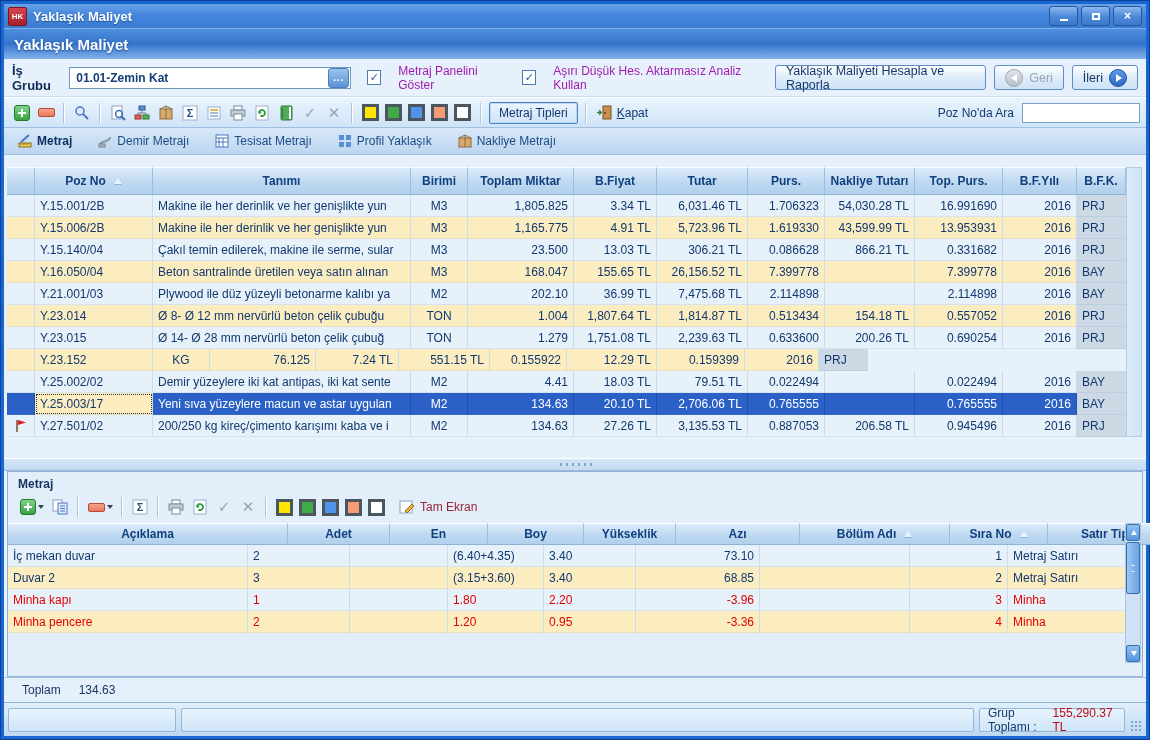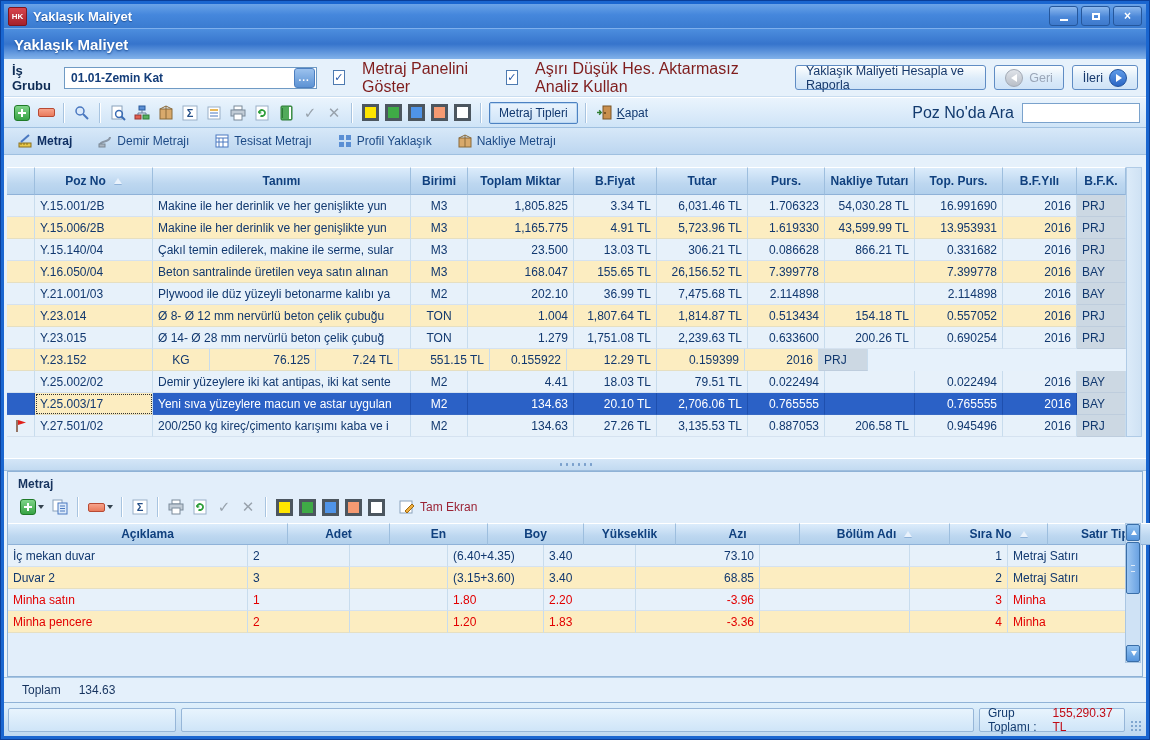--- a/index.html
+++ b/index.html
@@ -31,21 +31,21 @@
   .combo{width:306px;height:22px;border:1px solid #6f9ac4;background:#fff;display:flex;
     align-items:center;box-sizing:border-box;}
   .combo .val{flex:1;font-size:12px;font-weight:bold;color:#143d79;padding-left:6px;
     white-space:nowrap;overflow:hidden;}
   .combo .dots{width:19px;height:18px;margin:1px;border:1px solid #4d7fc0;border-radius:3px;
     background:linear-gradient(#9cc2ee,#5d93d4);color:#fff;font-size:10px;font-weight:bold;
     display:flex;align-items:center;justify-content:center;letter-spacing:1px;}
   .chk{display:flex;align-items:center;margin-left:16px;}
   .chk .box{width:13px;height:13px;border:1px solid #4d7ab0;background:#fff;margin-right:5px;
     display:flex;align-items:center;justify-content:center;font-size:11px;font-weight:bold;color:#2457a8;}
-  .chk .txt{font-size:16px;color:#7f1d1d;margin-left:12px;}
+  .chk .txt{font-size:12px;color:#a21caf;margin-left:12px;}
   .btn{height:25px;border:1px solid #5f8cc4;border-radius:3px;padding:0 10px;
     background:linear-gradient(#fdfefe,#dcebf9 55%,#cfe3f7);font-size:12.5px;color:#16386b;
     display:flex;align-items:center;box-sizing:border-box;}
   .btn.calc{margin-left:16px;}
   .btn.nav{margin-left:8px;gap:6px;}
   .btn.disabled{color:#9aa6b8;}
   .circ{width:16px;height:16px;border-radius:50%;display:flex;align-items:center;justify-content:center;}
   .circ.gray{background:linear-gradient(#dfe3e9,#b9bfc8);border:1px solid #a2a9b4;}
   .circ.blue{background:linear-gradient(#5f9be8,#2b66c4);border:1px solid #1c4f9c;}
   .tri-l{width:0;height:0;border-top:4px solid transparent;border-bottom:4px solid transparent;
@@ -68,21 +68,21 @@
   .caret{width:0;height:0;border-left:3px solid transparent;border-right:3px solid transparent;
     border-top:4px solid #35434f;margin-left:2px;}
   .gcheck{color:#98a2ac;font-size:15px;font-weight:bold;}
   .swatch-strip{display:flex;align-items:center;gap:6px;margin:0 4px;}
   .swatch{width:11px;height:11px;border:3px solid #4c565f;}
   .mt-btn{border:1px solid #4d82c2;background:linear-gradient(#eaf4fd,#cfe4f8);
     box-shadow:inset 0 0 0 1px #bcd8f2;padding:3px 9px;font-size:12px;color:#11386f;
     border-radius:2px;margin:0 2px;}
   .flatbtn{display:flex;align-items:center;gap:5px;font-size:12px;color:#11386f;padding:0 4px;}
   .searchzone{margin-left:auto;display:flex;align-items:center;gap:8px;}
-  .searchzone .slbl{font-size:16px;color:#123a6e;}
+  .searchzone .slbl{font-size:12px;color:#123a6e;}
   .searchzone input{width:118px;height:20px;border:1px solid #7aa2cc;box-sizing:border-box;
     font-size:12px;padding:0 4px;background:#fff;}
   
   .tabs{height:26px;display:flex;align-items:center;gap:26px;padding:0 14px;
     background:linear-gradient(#d7e8f8,#bcd6f0);border-bottom:1px solid #9fc0e0;}
   .tab{display:flex;align-items:center;gap:5px;font-size:12px;color:#1d4a86;}
   .tab.active span{font-weight:bold;color:#0f2f63;}
   
   .main-area{flex:1;min-height:0;padding:12px 0 0 3px;}
   .grid-wrap{display:flex;}
@@ -668,36 +668,36 @@
               <div class="gc al" style="width: 102px;">3</div>
               <div class="gc al" style="width: 98px;"></div>
               <div class="gc al" style="width: 96px;">(3.15+3.60)</div>
               <div class="gc al" style="width: 92px;">3.40</div>
               <div class="gc ar" style="width: 124px;">68.85</div>
               <div class="gc al" style="width: 150px;"></div>
               <div class="gc ar" style="width: 98px;">2</div>
               <div class="gc al" style="width: 118px;">Metraj Satırı</div>
             </div>
             <div class="grid-row lite minha">
-              <div class="gc al" style="width: 240px;">Minha satın</div>
+              <div class="gc al" style="width: 240px;">Minha kapı</div>
               <div class="gc al" style="width: 102px;">1</div>
               <div class="gc al" style="width: 98px;"></div>
               <div class="gc al" style="width: 96px;">1.80</div>
               <div class="gc al" style="width: 92px;">2.20</div>
               <div class="gc ar" style="width: 124px;">-3.96</div>
               <div class="gc al" style="width: 150px;"></div>
               <div class="gc ar" style="width: 98px;">3</div>
               <div class="gc al" style="width: 118px;">Minha</div>
             </div>
             <div class="grid-row alt minha">
               <div class="gc al" style="width: 240px;">Minha pencere</div>
               <div class="gc al" style="width: 102px;">2</div>
               <div class="gc al" style="width: 98px;"></div>
               <div class="gc al" style="width: 96px;">1.20</div>
-              <div class="gc al" style="width: 92px;">1.83</div>
+              <div class="gc al" style="width: 92px;">0.95</div>
               <div class="gc ar" style="width: 124px;">-3.36</div>
               <div class="gc al" style="width: 150px;"></div>
               <div class="gc ar" style="width: 98px;">4</div>
               <div class="gc al" style="width: 118px;">Minha</div>
             </div>
           </div>
         <div class="bscroll">
           <span class="sb-btn up"></span>
           <span class="sb-thumb"></span>
           <span class="sb-track"></span>

